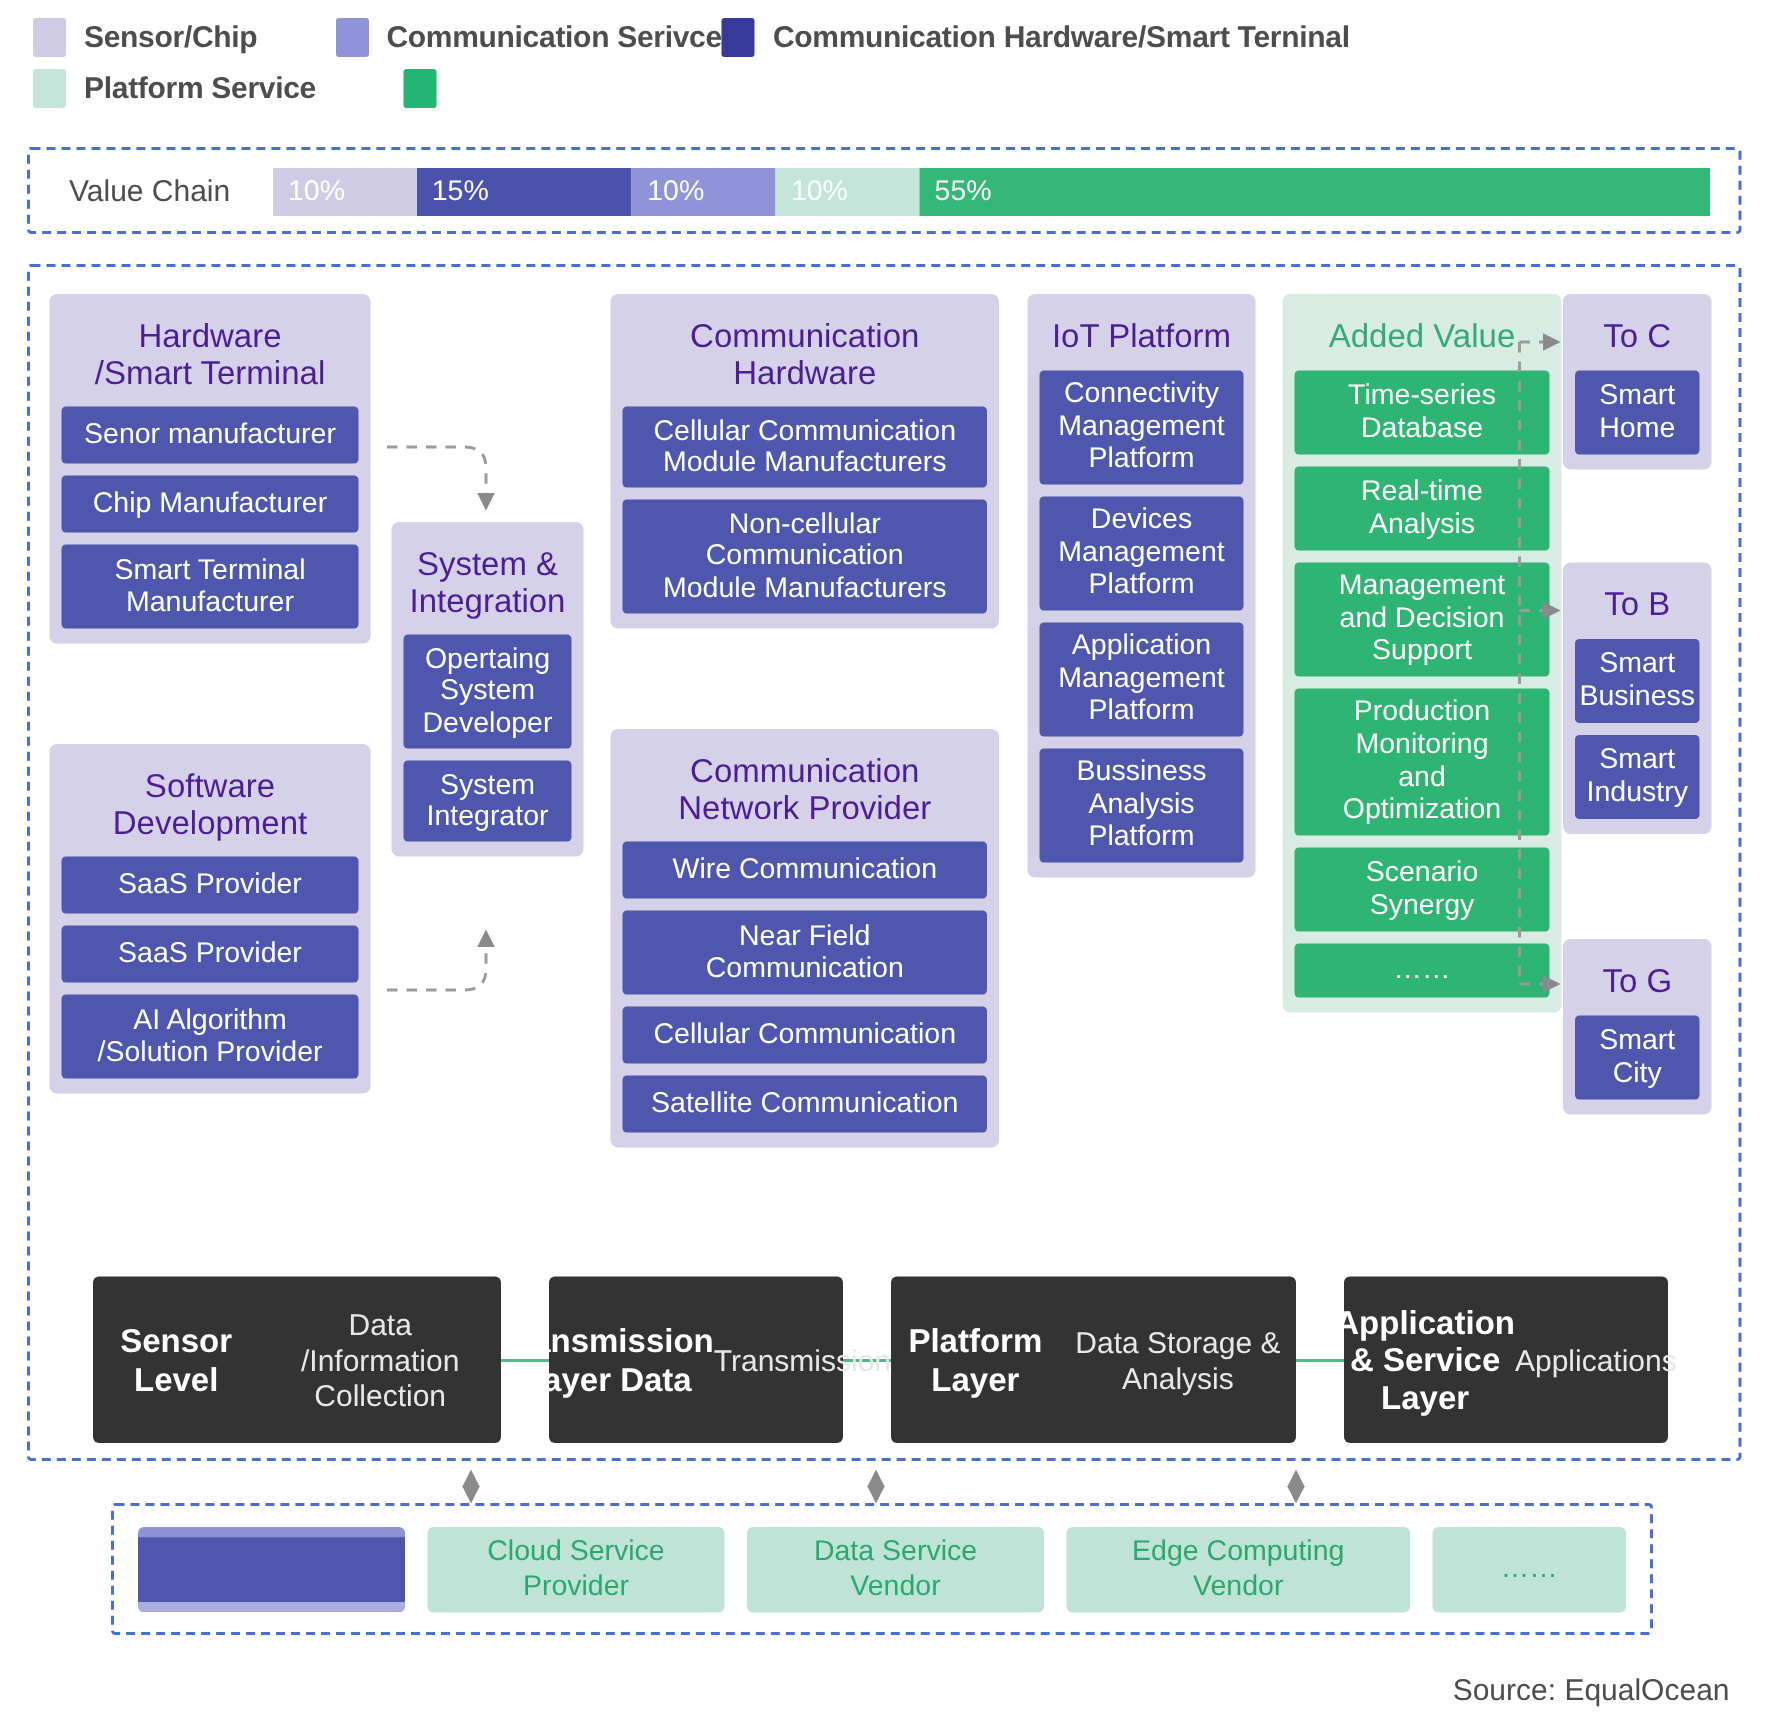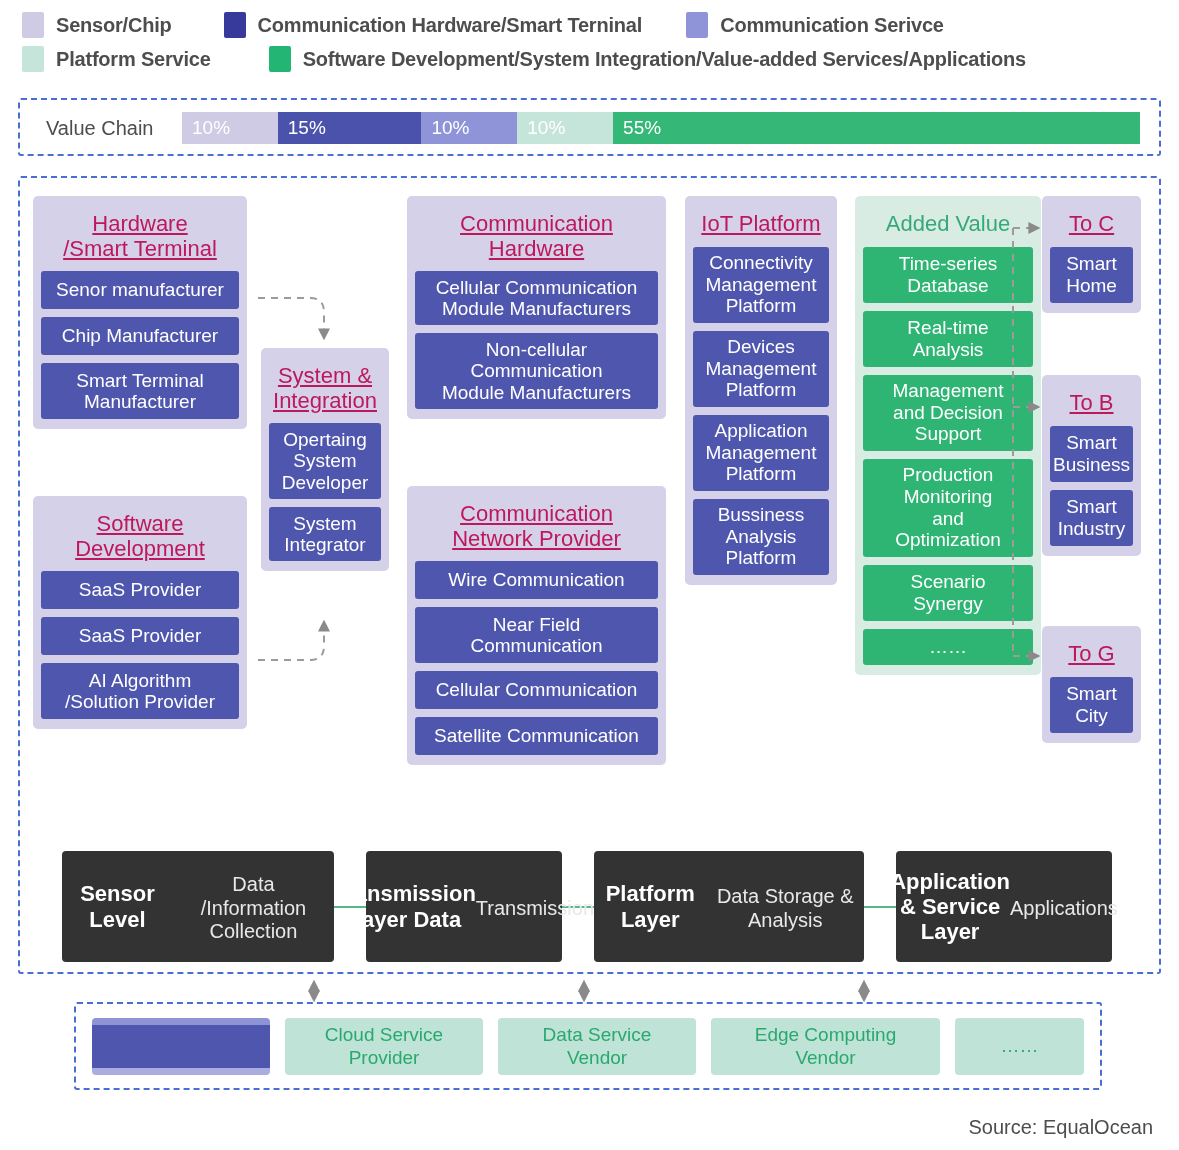--- a/index.html
+++ b/index.html
@@ -52,21 +52,21 @@
   .group {
     position: absolute;
     border-radius: 5px;
     padding: 8px 8px 10px 8px;
   }
   .group-title {
     text-align: center; font-size: 22px; line-height: 1.12;
     margin: 8px 0 10px 0; white-space: pre-line;
   }
   .group.purple { background: #d5d1e8; }
-  .group.purple .group-title { color: #be185d; text-decoration: underline; }
+  .group.purple .group-title { color: #4c1d95; }
   .group.mint   { background: #d8ece4; }
   .group.mint   .group-title { color: #36a97a; }
 
   .item {
     border-radius: 3px;
     text-align: center;
     font-size: 19px; line-height: 1.14;
     color: #ffffff;
     padding: 7px 4px;
     margin-bottom: 8px;
@@ -118,37 +118,36 @@
 <body>
 
 <div class="page">
 
   <div class="legend">
     <div class="legend-row">
       <div class="legend-item" style="margin-right:52px;">
         <span class="legend-swatch" style="background:#cfcbe4;"></span>
         <span class="legend-label">Sensor/Chip</span>
       </div>
+      <div class="legend-item">
+        <span class="legend-swatch" style="background:#8f94d8;"></span>
+        <span class="legend-label">Communication Serivce</span>
+      </div>
       <div class="legend-item" style="margin-right:44px;">
         <span class="legend-swatch" style="background:#373a9b;"></span>
         <span class="legend-label">Communication Hardware/Smart Terninal</span>
-      </div>
-      <div class="legend-item">
-        <span class="legend-swatch" style="background:#8f94d8;"></span>
-        <span class="legend-label">Communication Serivce</span>
       </div>
     </div>
     <div class="legend-row">
       <div class="legend-item" style="margin-right:58px;">
         <span class="legend-swatch" style="background:#c5e5da;"></span>
         <span class="legend-label">Platform Service</span>
       </div>
       <div class="legend-item">
         <span class="legend-swatch" style="background:#22b573;"></span>
-        <span class="legend-label">Software Development/System Integration/Value-added Services/Applications</span>
       </div>
     </div>
   </div>
 
   <div class="dashed-panel" id="value-chain-panel"></div>
   <div class="vc-label">Value Chain</div>
   <div class="vc-bar">
     <div class="vc-seg" style="width:10%;background:#cfcbe4;">10%</div>
     <div class="vc-seg" style="width:15%;background:#4a52ac;">15%</div>
     <div class="vc-seg" style="width:10%;background:#8f94d8;">10%</div>

